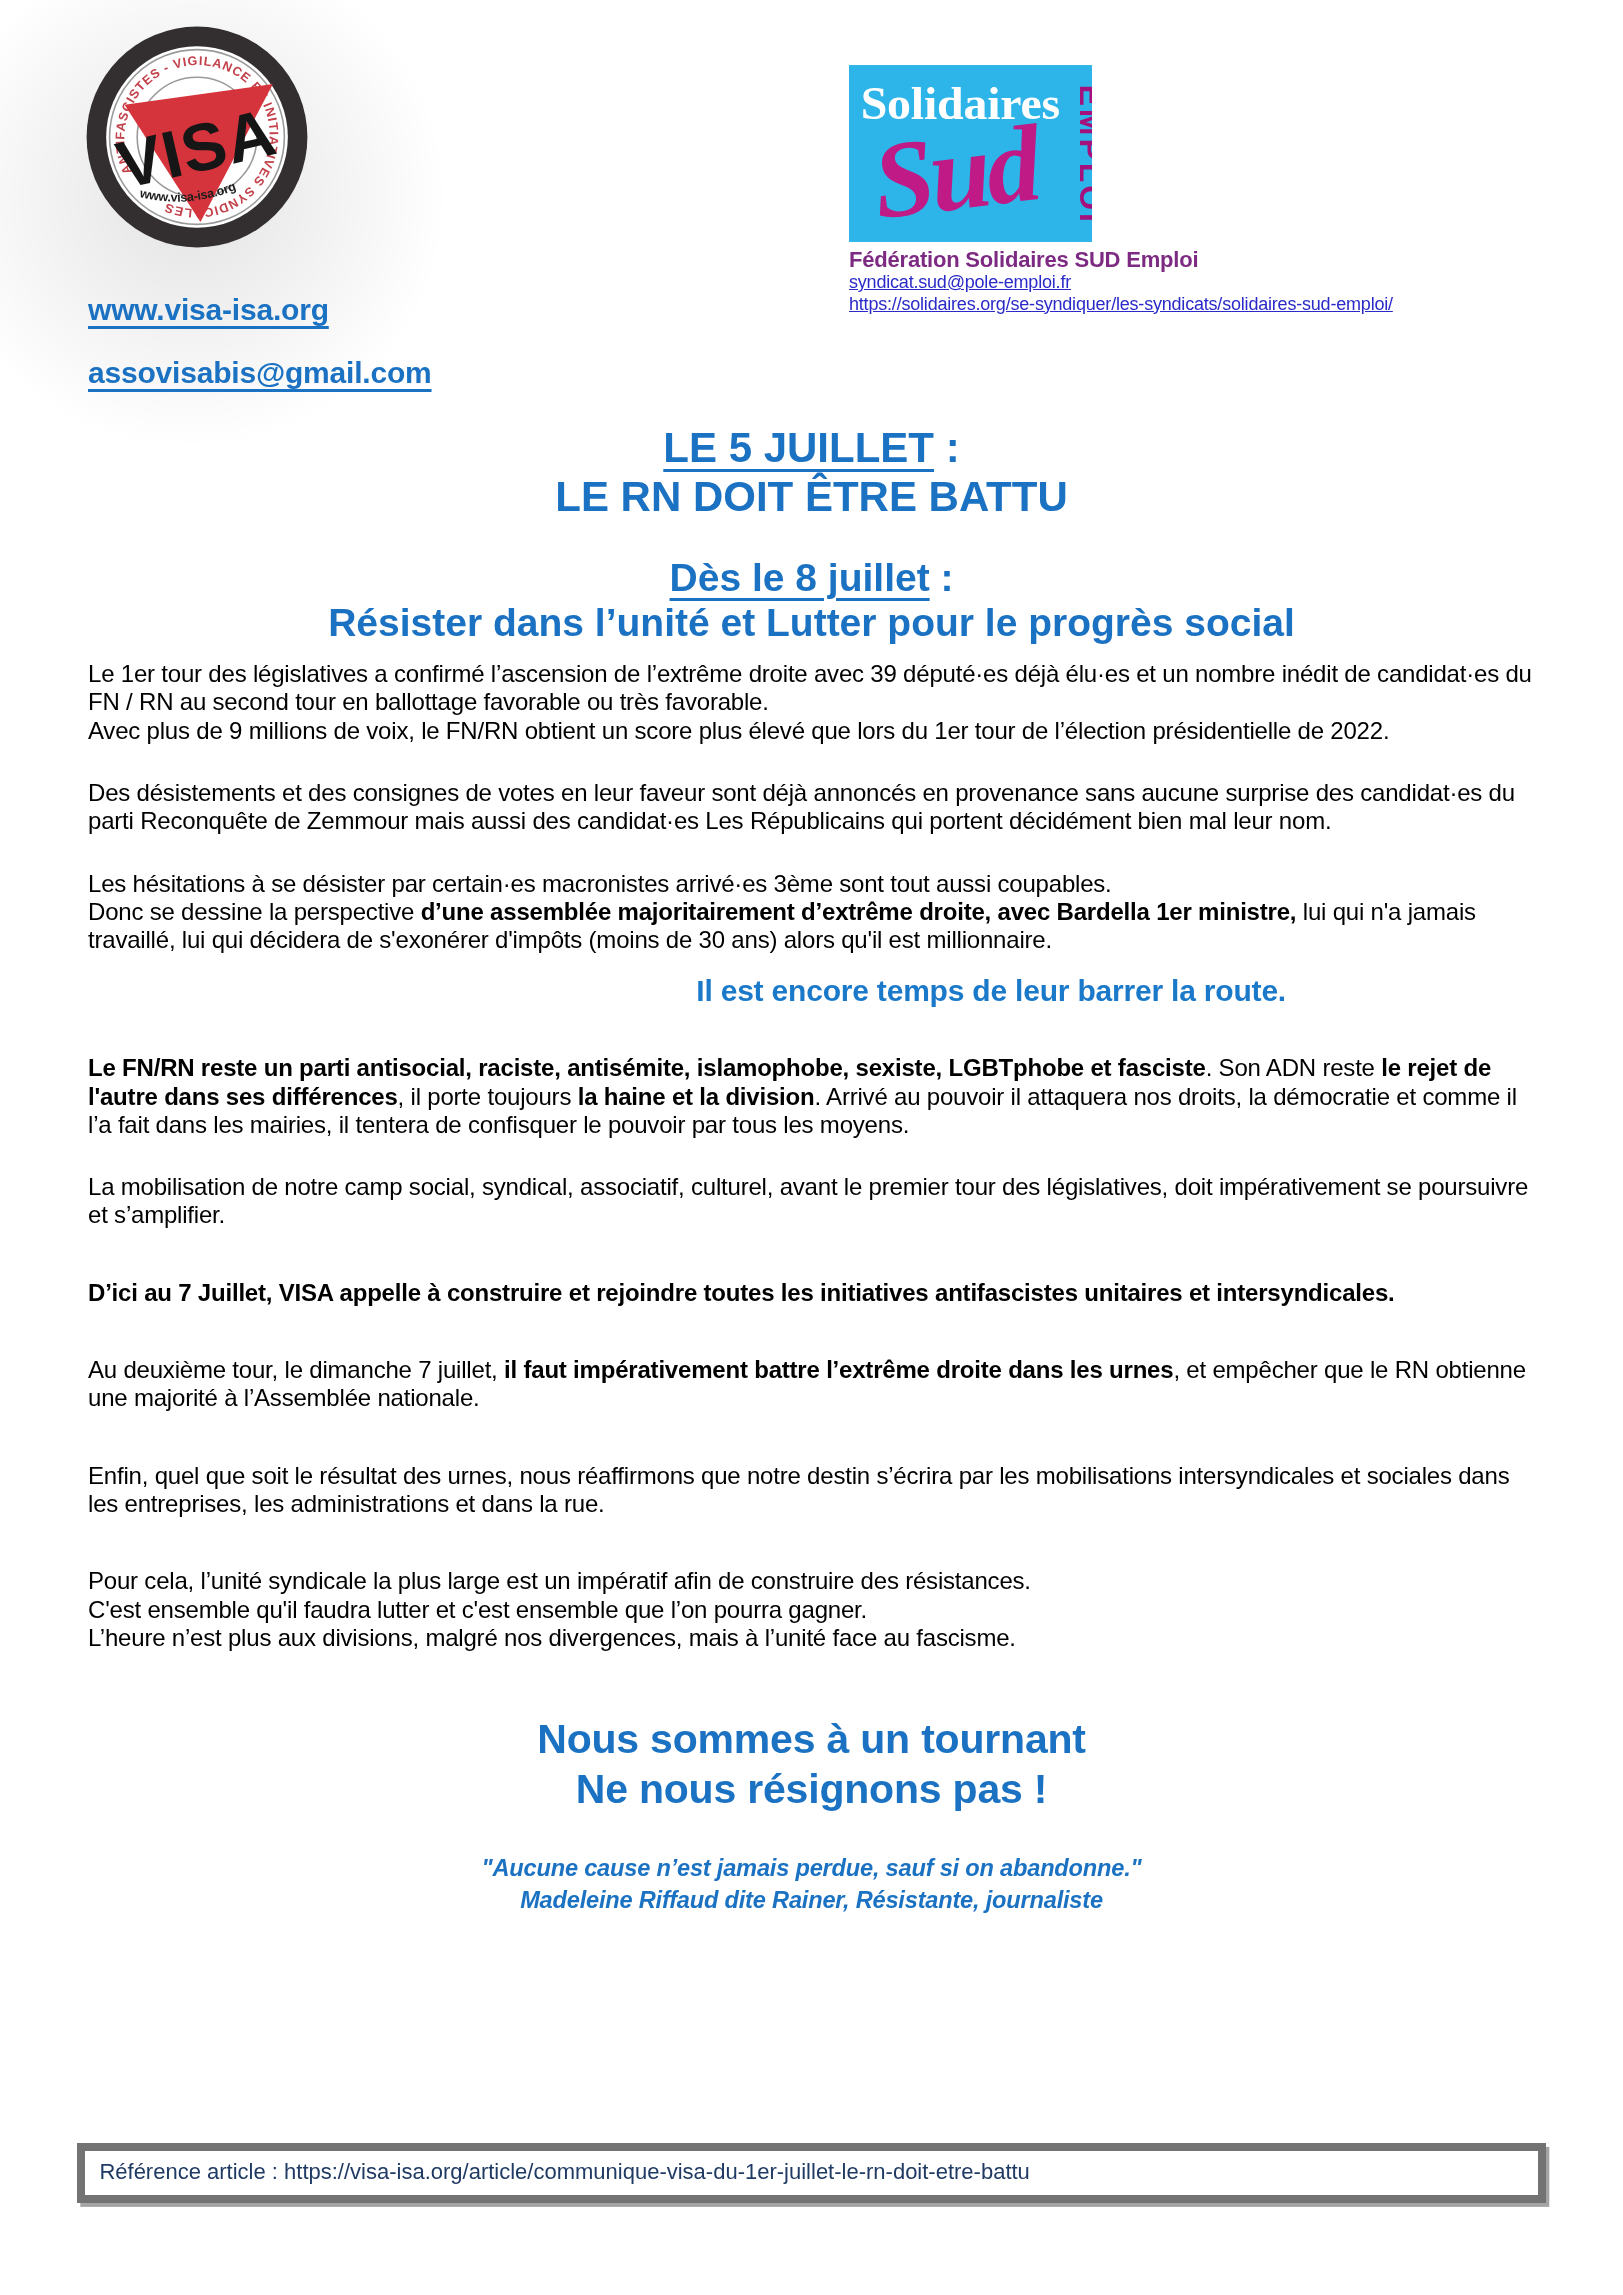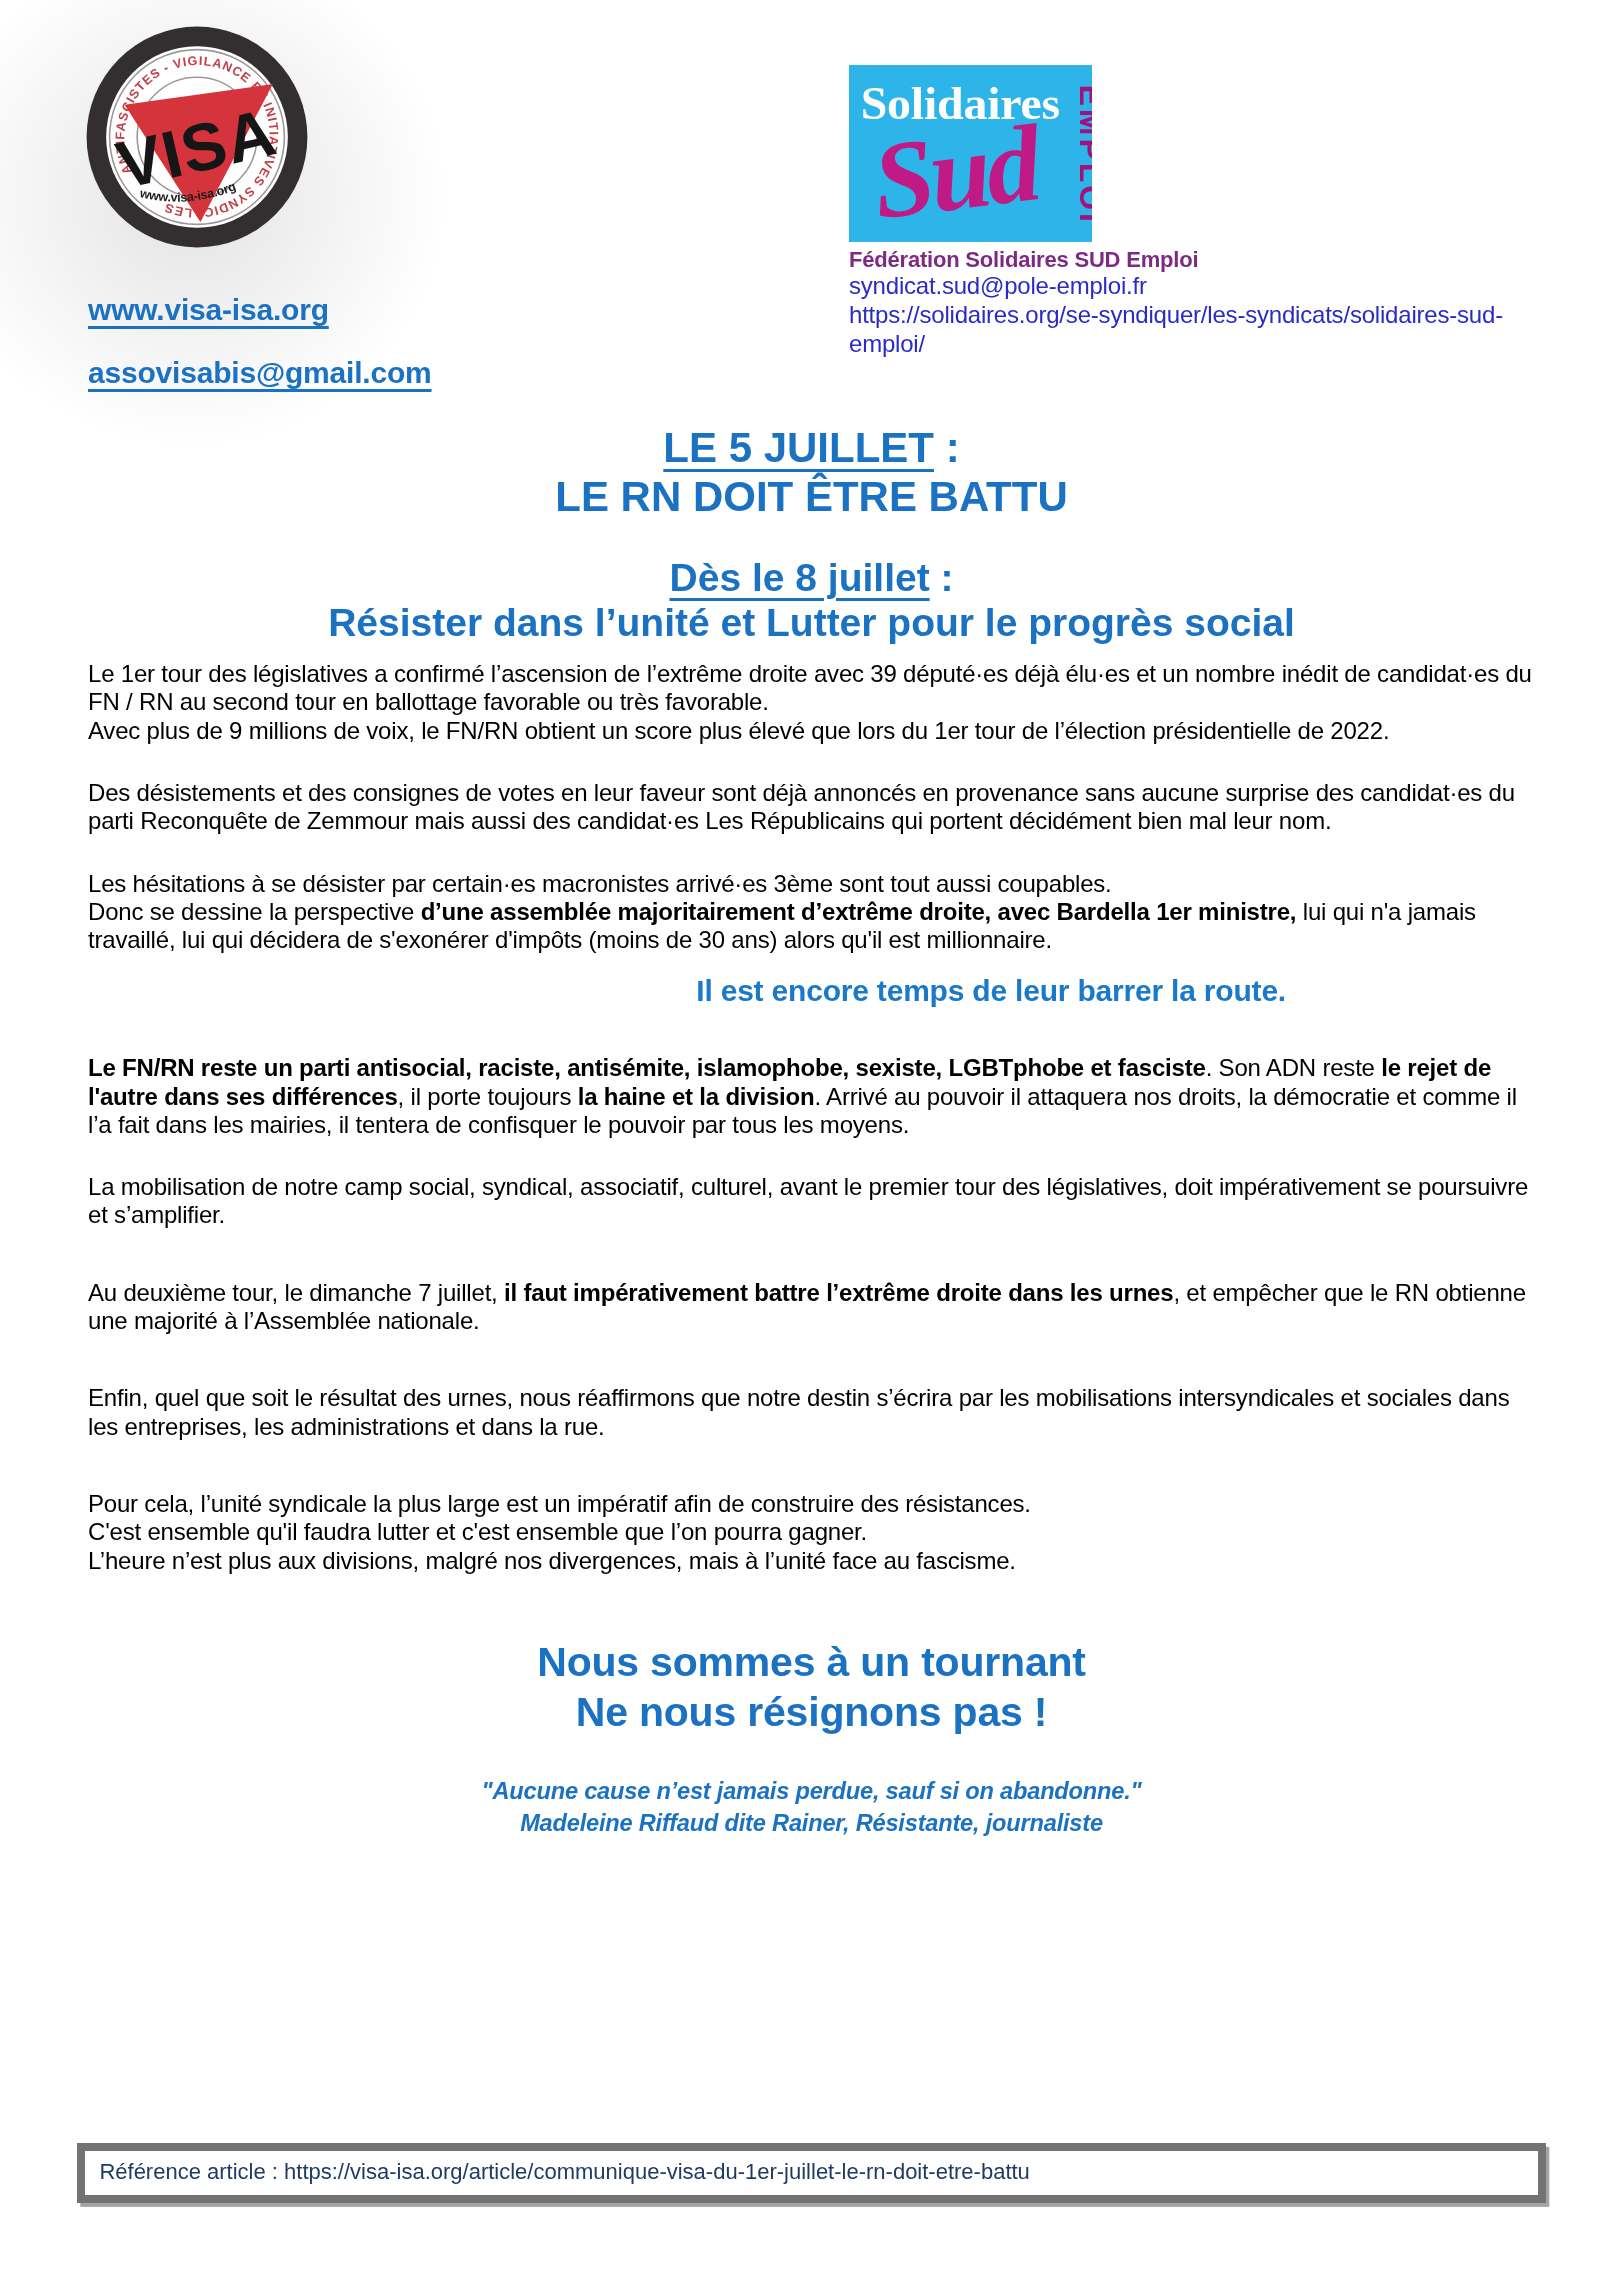--- a/index.html
+++ b/index.html
@@ -32,21 +32,21 @@
   .hdr-link{
     position:absolute;left:88px;font-weight:bold;font-size:30px;
     color:var(--heading_blue);text-decoration:underline;
     text-decoration-thickness:2.6px;text-underline-offset:5.9px;cursor:pointer;
   }
   .hdr-link.web{top:293px;}
   .hdr-link.mail{top:356px;}
   .sud-block{position:absolute;right:54px;top:65px;width:720px;text-align:left;}
   .sud-logo{display:inline-block;}
   .sud-org{font-weight:bold;font-size:22px;color:var(--purple);margin-top:3.9px;line-height:1.1;}
-  .sud-link{font-size:24px;color:var(--link_blue);line-height:1.2;cursor:pointer;}
+  .sud-link{font-size:18px;color:var(--link_blue);text-decoration:underline;line-height:1.2;cursor:pointer;}
   .titles{text-align:center;margin-top:11.8px;line-height:1.16;}
   .title-main{font-size:42px;font-weight:bold;color:var(--heading_blue);letter-spacing:0;}
   .title-sub{font-size:39px;font-weight:bold;color:var(--heading_blue);letter-spacing:0;}
   .titles .u{text-decoration:underline;text-decoration-thickness:3.3px;text-underline-offset:6.5px;}
   .titles .gap{height:34px;}
   main{margin:14.4px 88px 0 88px;}
   .para{
     font-size:24px;line-height:1.18;margin:0 0 34px 0;white-space:pre-wrap;
   }
   .para.mb-lg{margin-bottom:49px;}
@@ -128,20 +128,21 @@
 
 <main>
   <p class="para"><span>Le 1er tour des législatives a confirmé l’ascension de l’extrême droite avec 39 député·es déjà élu·es et un nombre inédit de candidat·es du FN / RN au second tour en ballottage favorable ou très favorable.
 Avec plus de 9 millions de voix, le FN/RN obtient un score plus élevé que lors du 1er tour de l’élection présidentielle de 2022.</span></p>
   <p class="para"><span>Des désistements et des consignes de votes en leur faveur sont déjà annoncés en provenance sans aucune surprise des candidat·es du parti Reconquête de Zemmour mais aussi des candidat·es Les Républicains qui portent décidément bien mal leur nom.</span></p>
   <p class="para mb-sm"><span>Les hésitations à se désister par certain·es macronistes arrivé·es 3ème sont tout aussi coupables.
 Donc se dessine la perspective </span><span style="font-weight: bold;">d’une assemblée majoritairement d’extrême droite, avec Bardella 1er ministre,</span><span> lui qui n'a jamais travaillé, lui qui décidera de s'exonérer d'impôts (moins de 30 ans) alors qu'il est millionnaire.</span></p>
   <div class="callout">Il est encore temps de leur barrer la route.</div>
   <p class="para"><span style="font-weight: bold;">Le FN/RN reste un parti antisocial, raciste, antisémite, islamophobe, sexiste, LGBTphobe et fasciste</span><span>. Son ADN reste </span><span style="font-weight: bold;">le rejet de l'autre dans ses différences</span><span>, il porte toujours </span><span style="font-weight: bold;">la haine et la division</span><span>. Arrivé au pouvoir il attaquera nos droits, la démocratie et comme il l’a fait dans les mairies, il tentera de confisquer le pouvoir par tous les moyens.</span></p>
   <p class="para mb-lg"><span>La mobilisation de notre camp social, syndical, associatif, culturel, avant le premier tour des législatives, doit impérativement se poursuivre et s’amplifier.</span></p>
+  <p class="para mb-lg"><span style="font-weight: bold;">D’ici au 7 Juillet, VISA appelle à construire et rejoindre toutes les initiatives antifascistes unitaires et intersyndicales.</span></p>
   <p class="para mb-lg"><span>Au deuxième tour, le dimanche 7 juillet, </span><span style="font-weight: bold;">il faut impérativement battre l’extrême droite dans les urnes</span><span>, et empêcher que le RN obtienne une majorité à l’Assemblée nationale.</span></p>
   <p class="para mb-lg"><span>Enfin, quel que soit le résultat des urnes, nous réaffirmons que notre destin s’écrira par les mobilisations intersyndicales et sociales dans les entreprises, les administrations et dans la rue.</span></p>
   <p class="para"><span>Pour cela, l’unité syndicale la plus large est un impératif afin de construire des résistances.
 C'est ensemble qu'il faudra lutter et c'est ensemble que l’on pourra gagner.
 L’heure n’est plus aux divisions, malgré nos divergences, mais à l’unité face au fascisme.</span></p>
 
   <div class="closing">
     <div class="big">Nous sommes à un tournant</div>
     <div class="big">Ne nous résignons pas !</div>
     <div class="quote">

